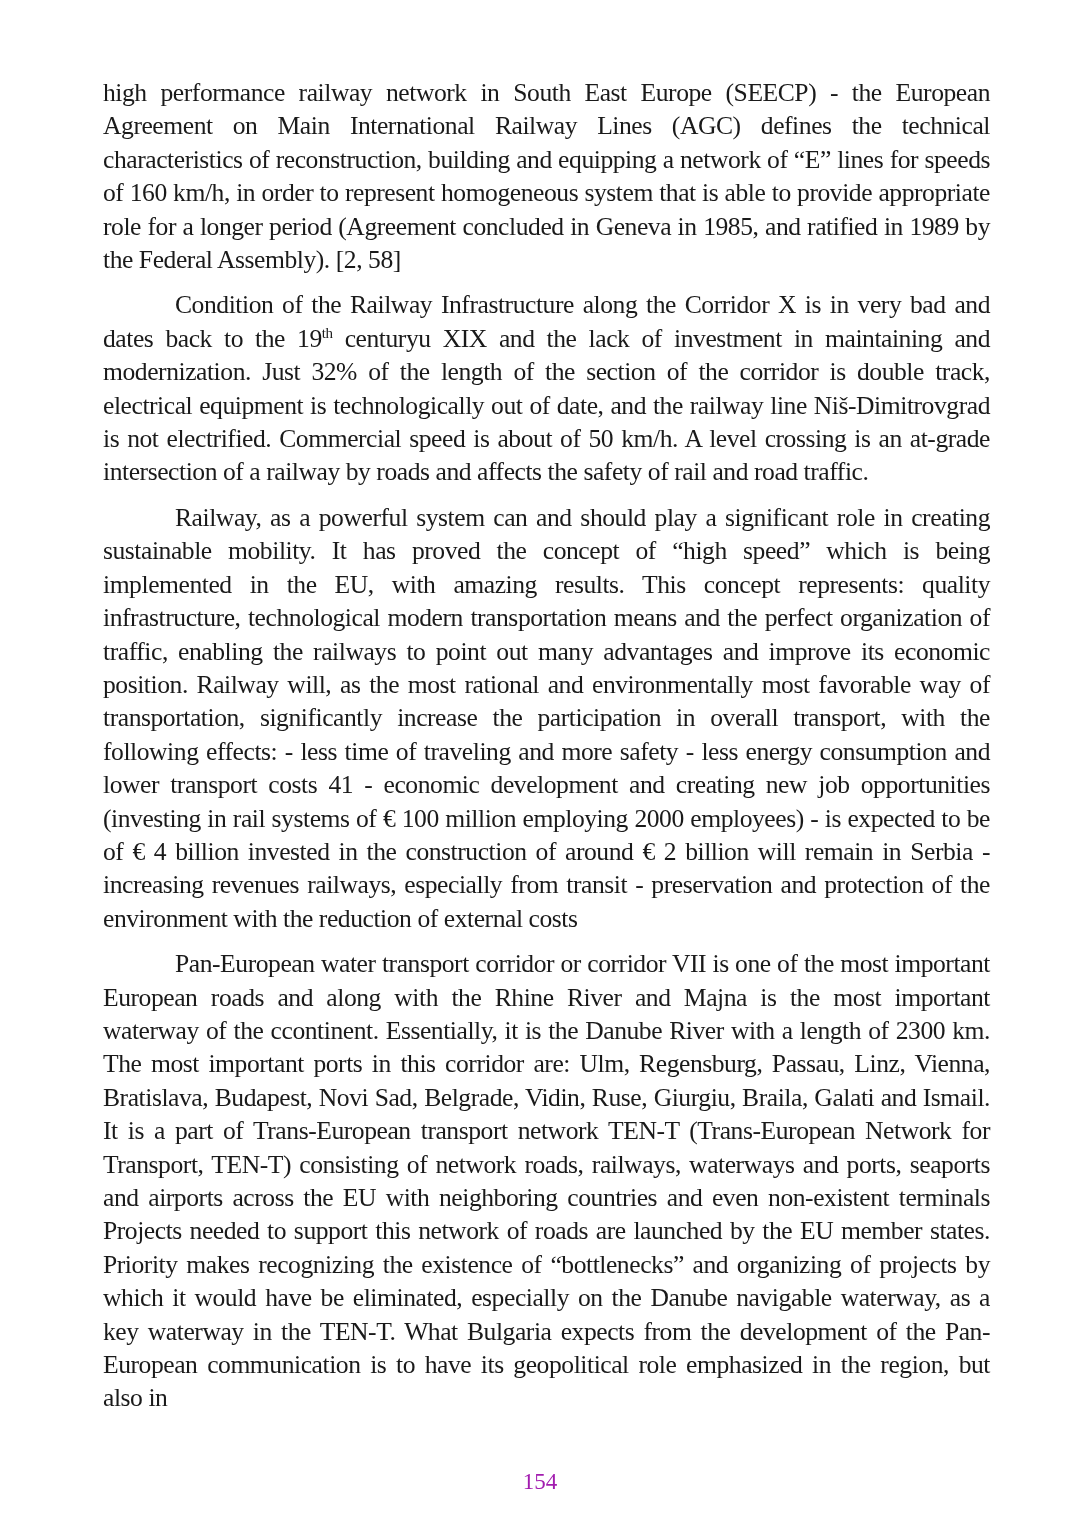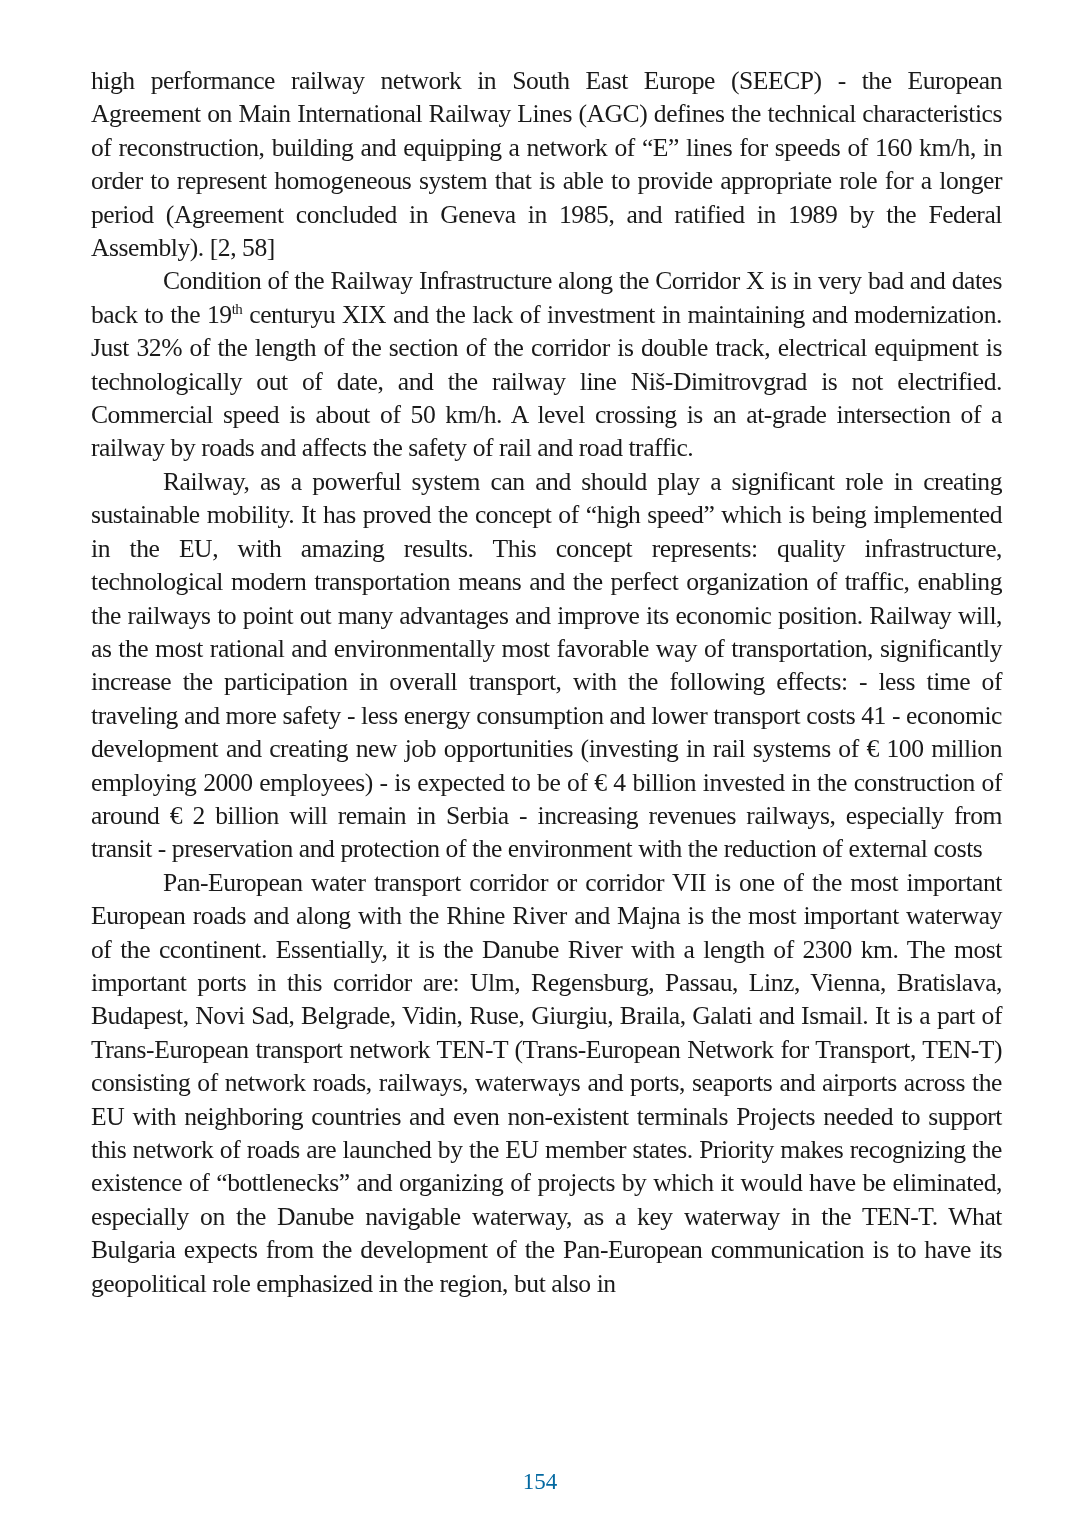--- a/index.html
+++ b/index.html
@@ -15,21 +15,21 @@
       color: #1a1a1a;
       font-family: "Liberation Serif", "DejaVu Serif", serif;
     }
     .page {
       position: absolute;
       left: 91px;
       top: 64px;
       width: 911px;
     }
     .para {
-      margin: 0;
+      margin: 12px;
       font-size: 25.6px;
       line-height: 33.4px;
       text-align: justify;
       letter-spacing: -0.45px;
       word-spacing: 0px;
     }
     .para.indent {
       text-indent: 72px;
     }
     .para sup {
@@ -38,21 +38,21 @@
       vertical-align: 9px;
     }
     .page-number {
       position: absolute;
       left: 0;
       width: 1080px;
       top: 1468px;
       text-align: center;
       font-size: 23px;
       line-height: 28px;
-      color: #0369a1;
+      color: #a21caf;
     }
   </style>
 </head>
 <body>
 
 <div class="page">
   <p class="para">high performance railway network in South East Europe (SEECP) - the European Agreement on Main International Railway Lines (AGC) defines the technical characteristics of reconstruction, building and equipping a network of “E” lines for speeds of 160 km/h, in order to represent homogeneous system that is able to provide appropriate role for a longer period (Agreement concluded in Geneva in 1985, and  ratified in 1989 by the Federal Assembly). [2, 58]</p>
 
   <p class="para indent"><span>Condition of the Railway Infrastructure along the Corridor X is in very bad and dates back to the 19</span><sup>th</sup><span> centuryu XIX and the lack of investment in maintaining and modernization. Just 32% of the length of the section of the corridor is double track, electrical equipment is technologically out of date, and the railway line Niš-Dimitrovgrad is not electrified. Commercial speed is about of 50 km/h. A level crossing is an at-grade intersection of a railway by roads and affects the safety of rail and road traffic.</span></p>
 

